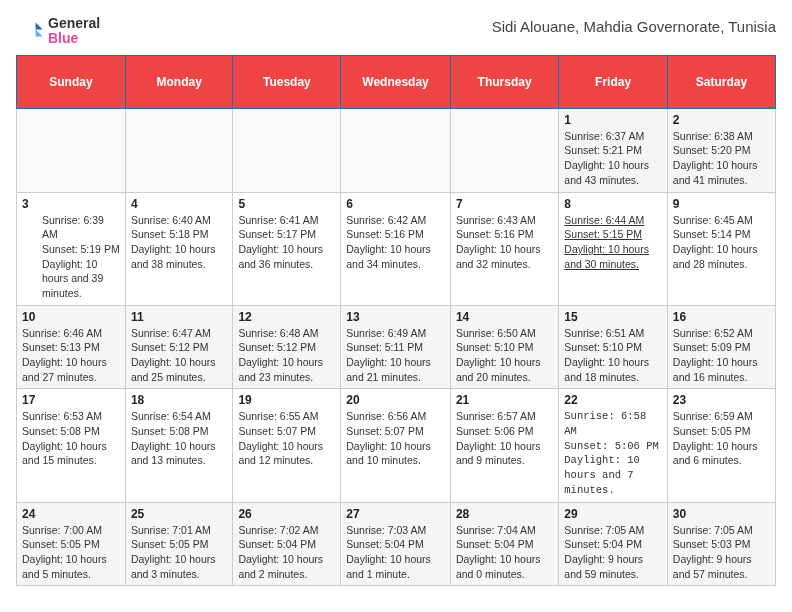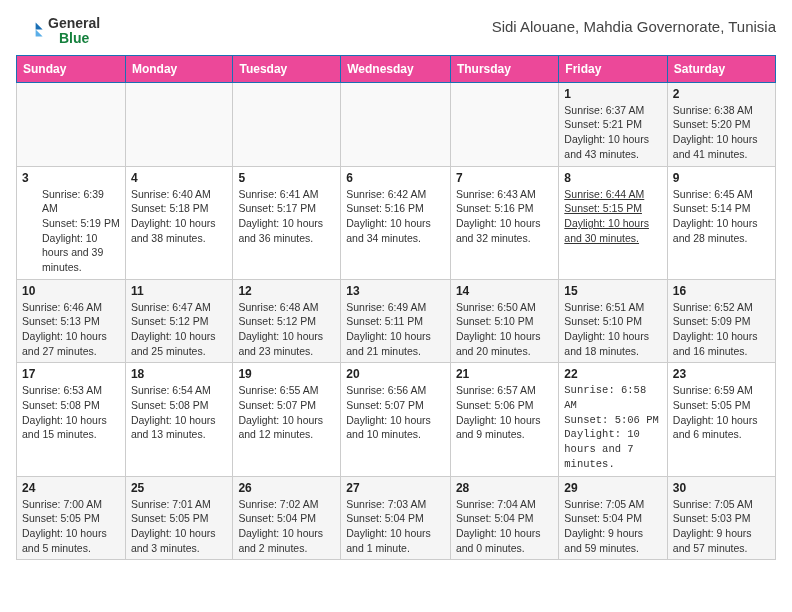--- a/index.html
+++ b/index.html
@@ -22,21 +22,21 @@
       gap: 4px;
     }
     .logo-text {
       display: flex;
       flex-direction: column;
       font-size: 14px;
       font-weight: bold;
       line-height: 1.1;
     }
     .logo-general { color: #333; }
-    .logo-blue { color: #15803d; text-align: center; }
+    .logo-blue { color: #ec4899; }
     .logo-icon {
       width: 28px;
       height: 28px;
     }
     .title-block {
       text-align: right;
     }
     .month-title {
       font-size: 36px;
       font-weight: bold;
@@ -46,24 +46,24 @@
       font-size: 15px;
       color: #444;
       margin-top: 2px;
     }
     .calendar {
       width: 100%;
       border-collapse: collapse;
       font-size: 11px;
     }
     .calendar thead tr th {
-      background: #ec4899;
+      background: #ef4444;
       color: #fff;
-      text-align: left;
-      padding: 6px 6px;
+      text-align: center;
+      padding: 19px 6px;
       font-size: 12px;
       font-weight: bold;
       border: 1px solid #1a6fb5;
     }
     .calendar tbody tr td {
       border: 1px solid #ccc;
       vertical-align: top;
       padding: 4px 5px;
       width: 113px;
       min-height: 80px;

